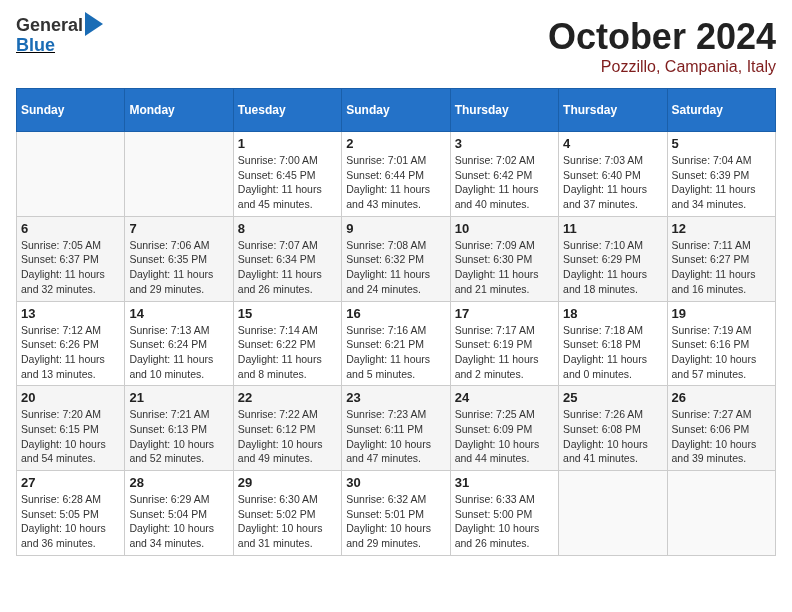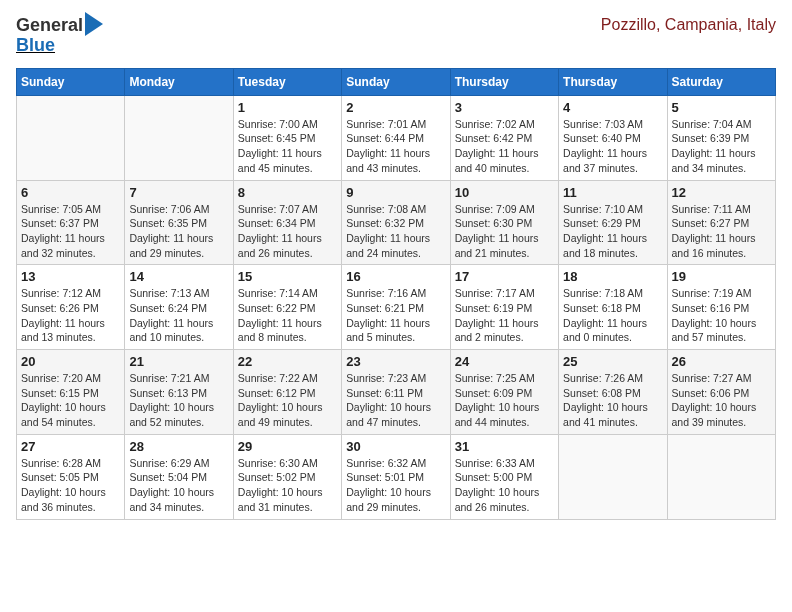--- a/index.html
+++ b/index.html
@@ -49,21 +49,21 @@
       color: #7f1d1d;
     }
     table {
       width: 100%;
       border-collapse: collapse;
       font-size: 11px;
     }
     thead tr th {
       background-color: #2472c8;
       color: #fff;
-      padding: 6px 4px;
+      padding: 14px 4px;
       text-align: left;
       font-size: 12px;
       border: 1px solid #1a5faa;
     }
     tbody tr td {
       border: 1px solid #ccc;
       vertical-align: top;
       padding: 4px;
       min-height: 80px;
       width: 108px;
@@ -101,20 +101,21 @@
           <span class="logo-general">General</span>
         </span>
         <div class="logo-arrow"></div>
       </div>
       <div style="display:flex;align-items:center;text-decoration:underline;">
         <span class="logo-text logo-blue">Blue</span>
       </div>
     </div>
   </div>
   <div class="title-block">
+    <div class="calendar-title">October 2024</div>
     <div class="calendar-subtitle">Pozzillo, Campania, Italy</div>
   </div>
 </div>
 
 <table>
   <thead>
     <tr>
       <th>Sunday</th>
       <th>Monday</th>
       <th>Tuesday</th>

